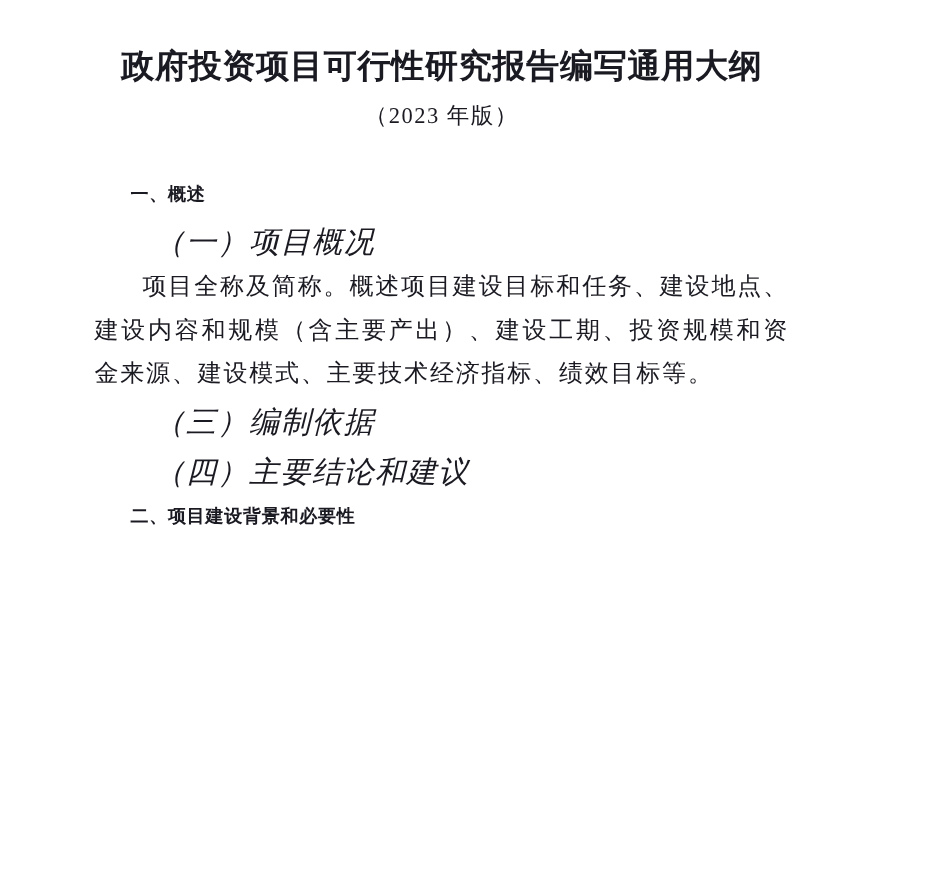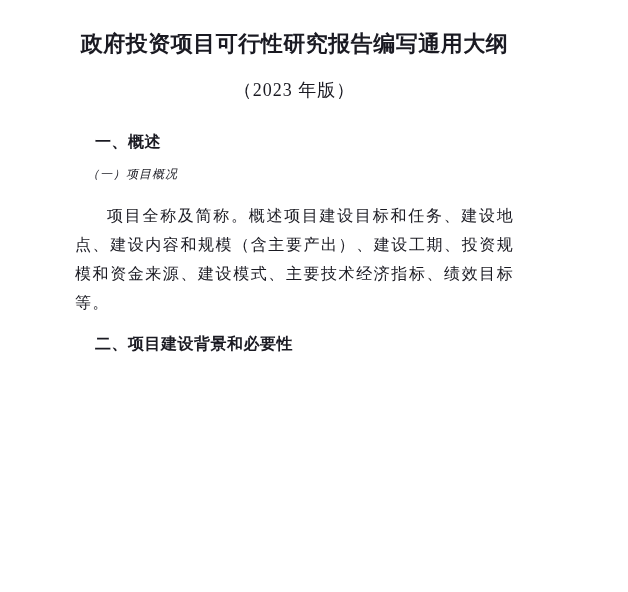--- a/index.html
+++ b/index.html
@@ -24,64 +24,66 @@
     font-family: "Liberation Serif", serif;
     font-weight: bold;
     font-size: 22px;
     line-height: 28px;
     text-align: center;
     letter-spacing: 0.5px;
     margin: 0;
   }
   .doc-subtitle {
     font-family: "Liberation Serif", serif;
-    font-size: 18px;
+    font-size: 15px;
     line-height: 20px;
     text-align: center;
     letter-spacing: 1px;
-    margin-top: 22px;
+    margin-top: 10px;
   }
   .doc-body {
     margin-top: 27px;
   }
   .sec-heading {
     font-family: "Liberation Sans", "DejaVu Sans", sans-serif;
     font-weight: bold;
-    font-size: 16px;
+    font-size: 12px;
     line-height: 29px;
     margin: 0;
     text-indent: 2em;
     letter-spacing: 0.5px;
   }
   .subsec-heading {
     font-family: Liberation Sans, sans-serif;
     font-style: italic;
     font-weight: normal;
-    font-size: 12px;
+    font-size: 20px;
     line-height: 29px;
     margin: 4px 0 0 0;
     text-indent: 2em;
     letter-spacing: 1px;
   }
   .para {
     font-family: "Liberation Serif", serif;
     font-size: 16px;
     line-height: 29px;
-    margin: 12px;
+    margin: 0;
     text-indent: 2em;
     text-align: justify;
     letter-spacing: 1.2px;
   }
 </style>
 </head>
 <body>
 
 <div class="page">
   <h1 class="doc-title">政府投资项目可行性研究报告编写通用大纲</h1>
   <div class="doc-subtitle">（2023 年版）</div>
 
   <div class="doc-body">
     <h2 class="sec-heading">一、概述</h2>
     <h3 class="subsec-heading">（一）项目概况</h3>
     <p class="para">项目全称及简称。概述项目建设目标和任务、建设地点、建设内容和规模（含主要产出）、建设工期、投资规模和资金来源、建设模式、主要技术经济指标、绩效目标等。</p>
+    <h3 class="subsec-heading">（三）编制依据</h3>
+    <h3 class="subsec-heading">（四）主要结论和建议</h3>
     <h2 class="sec-heading">二、项目建设背景和必要性</h2>
   </div>
 </div>
 
 </body></html>

